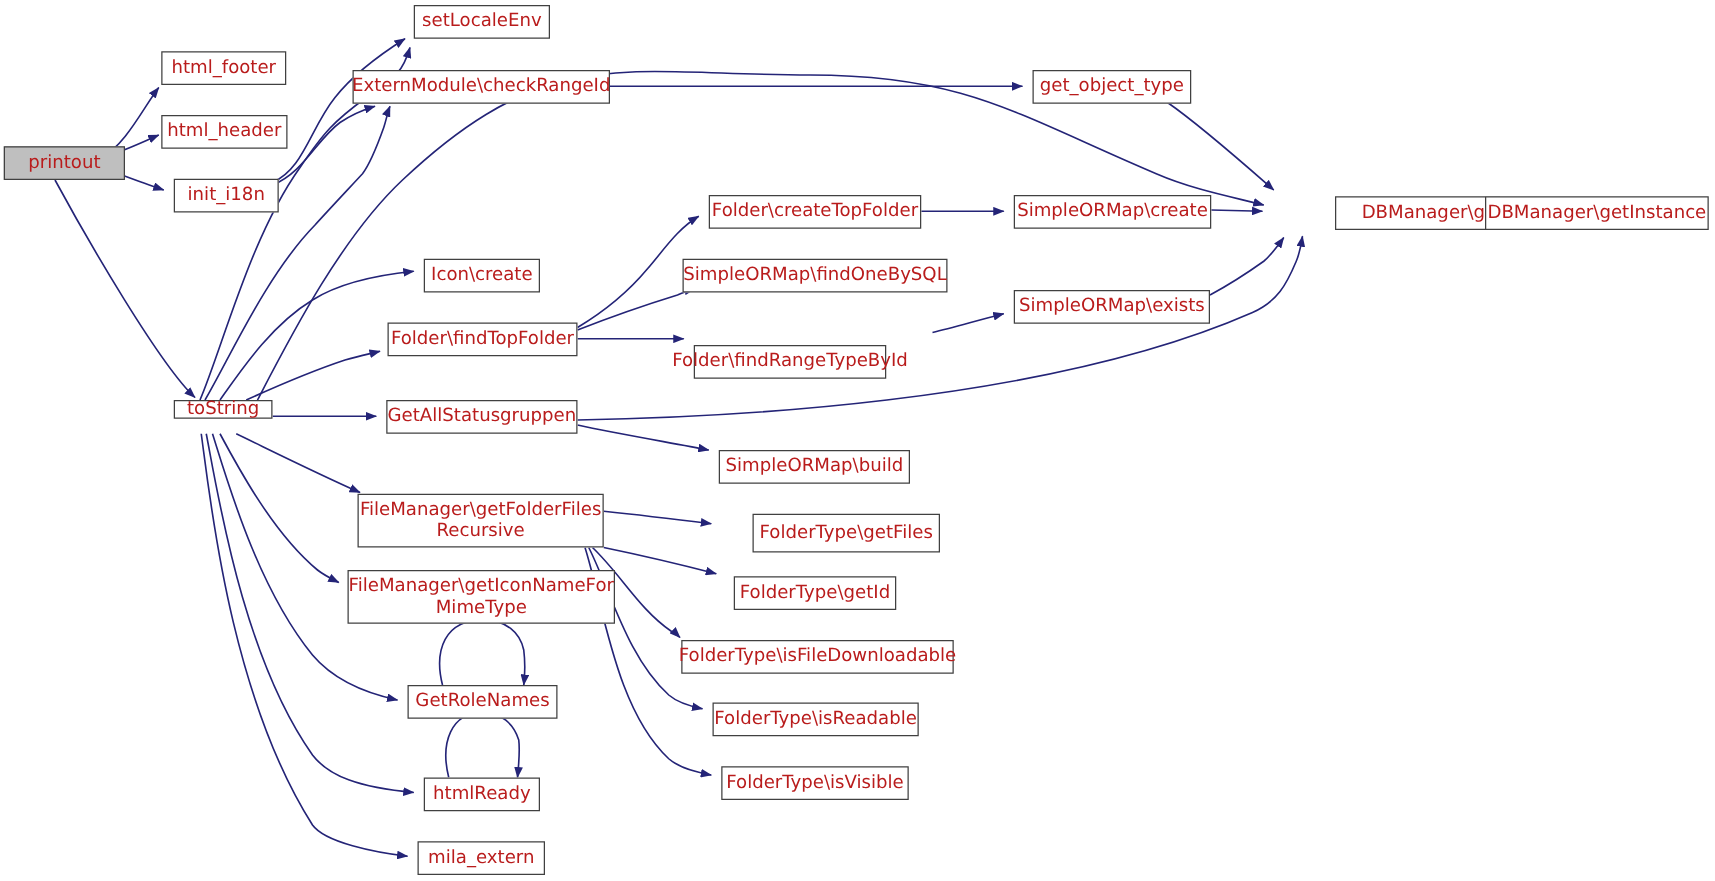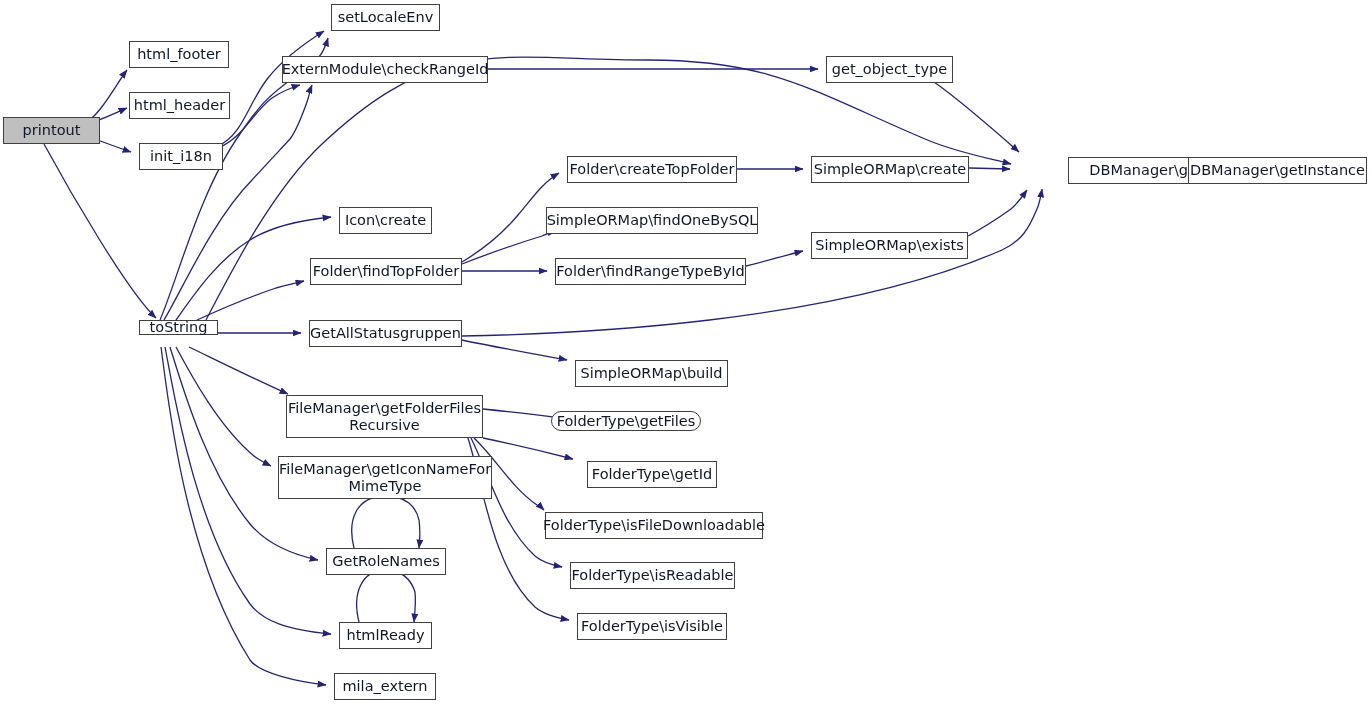--- a/index.html
+++ b/index.html
@@ -9,21 +9,21 @@
     background:#ffffff;
     font-family:"DejaVu Sans","Liberation Sans",sans-serif;
     overflow:hidden;
   }
   #edges{position:absolute;left:0;top:0;width:1372px;height:705px;}
   .node{
     position:absolute;
     box-sizing:border-box;
     border:1px solid #404040;
     background:#ffffff;
-    color:#0f172a;
+    color:#b91c1c;
     font-size:14.5px;
     line-height:1.12;
     display:flex;
     align-items:center;
     justify-content:center;
     text-align:center;
     white-space:pre-line;
     letter-spacing:0px;
     z-index:2;
   }
@@ -84,33 +84,33 @@
       <div class="node" style="left: 129px; top: 92px; width: 101px; height: 27px;">html_header</div>
       <div class="node" style="left: 139px; top: 143px; width: 84px; height: 27px;">init_i18n</div>
       <div class="node" style="left: 331px; top: 4px; width: 109px; height: 27px;">setLocaleEnv</div>
       <div class="node" style="left: 282px; top: 56px; width: 206px; height: 27px;">ExternModule\checkRangeId</div>
       <div class="node" style="left: 826px; top: 56px; width: 127px; height: 27px;">get_object_type</div>
       <div class="node" style="left: 139px; top: 320px; width: 79px; height: 15px;">toString</div>
       <div class="node" style="left: 339px; top: 207px; width: 93px; height: 27px;">Icon\create</div>
       <div class="node" style="left: 310px; top: 258px; width: 152px; height: 27px;">Folder\findTopFolder</div>
       <div class="node" style="left: 567px; top: 156px; width: 170px; height: 27px;">Folder\createTopFolder</div>
       <div class="node" style="left: 546px; top: 207px; width: 212px; height: 27px; text-align: right;">SimpleORMap\findOneBySQL</div>
-      <div class="node" style="left: 555px; top: 258px; width: 191px; height: 27px;">Folder\findRangeTypeById</div>
+      <div class="node" style="left: 555px; top: 276px; width: 154px; height: 27px;">Folder\findRangeTypeById</div>
       <div class="node" style="left: 811px; top: 156px; width: 158px; height: 27px;">SimpleORMap\create</div>
       <div class="node" style="left: 811px; top: 232px; width: 157px; height: 27px;">SimpleORMap\exists</div>
       <div class="node" style="left: 1068px; top: 157px; width: 132px; height: 27px; padding-left: 24px;">DBManager\get</div>
       <div class="node" style="left: 1188px; top: 157px; width: 179px; height: 27px;">DBManager\getInstance</div>
       <div class="node" style="left: 309px; top: 320px; width: 153px; height: 27px;">GetAllStatusgruppen</div>
       <div class="node" style="left: 575px; top: 360px; width: 153px; height: 27px;">SimpleORMap\build</div>
       <div class="node" style="left: 286px; top: 395px; width: 197px; height: 43px;">FileManager\getFolderFiles
 Recursive</div>
       <div class="node" style="left: 278px; top: 456px; width: 214px; height: 43px;">FileManager\getIconNameFor
 MimeType</div>
       <div class="node" style="left: 326px; top: 548px; width: 120px; height: 27px;">GetRoleNames</div>
       <div class="node" style="left: 339px; top: 622px; width: 93px; height: 27px;">htmlReady</div>
       <div class="node" style="left: 334px; top: 673px; width: 102px; height: 27px;">mila_extern</div>
-      <div class="node" style="left: 551px; top: 411px; width: 150px; height: 20px; border-radius: 10px;">FolderType\getFiles</div>
+      <div class="node" style="left: 602px; top: 411px; width: 150px; height: 31px;">FolderType\getFiles</div>
       <div class="node" style="left: 587px; top: 461px; width: 130px; height: 27px;">FolderType\getId</div>
       <div class="node" style="left: 545px; top: 512px; width: 218px; height: 27px;">FolderType\isFileDownloadable</div>
       <div class="node" style="left: 570px; top: 562px; width: 165px; height: 27px;">FolderType\isReadable</div>
       <div class="node" style="left: 577px; top: 613px; width: 150px; height: 27px;">FolderType\isVisible</div>
     </div>
 </div>
 
 </body></html>

